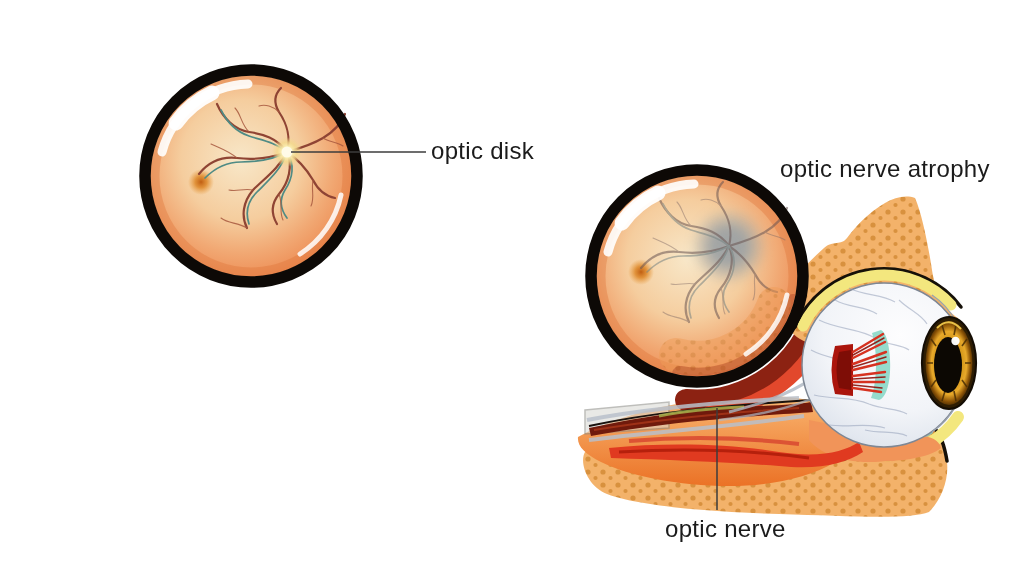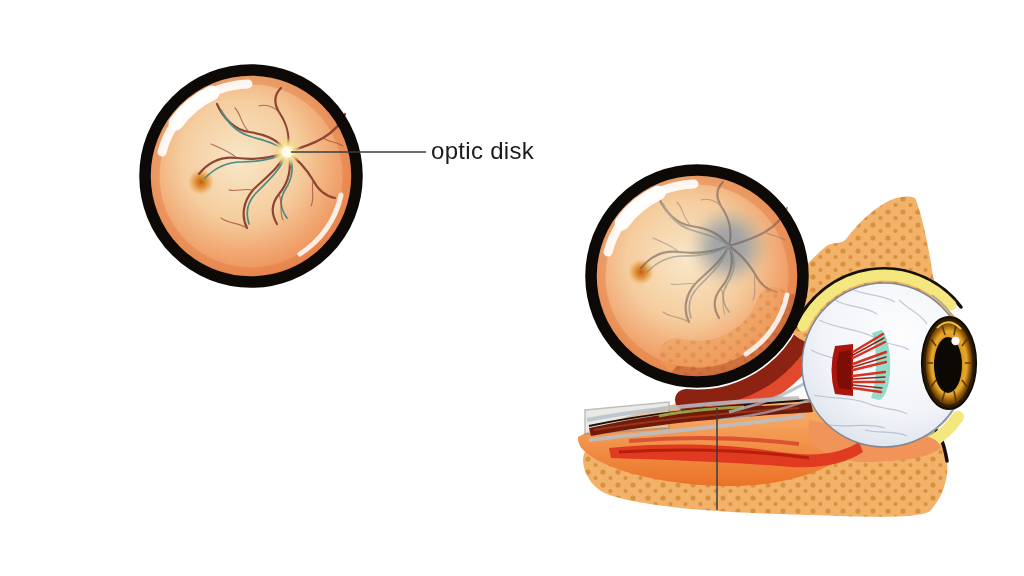--- a/index.html
+++ b/index.html
@@ -264,14 +264,16 @@
     <use href="#fundusGloss" x="668" y="276"></use>
   </g>
 
   <g stroke="#3D3D3D" stroke-width="1.5">
     <line x1="262" y1="152" x2="397" y2="152"></line>
     <line x1="688" y1="408" x2="688" y2="510"></line>
   </g>
 </svg>
 
 <div class="lbl" id="lbl-disk">optic disk</div>
+<div class="lbl" id="lbl-atrophy">optic nerve atrophy</div>
+<div class="lbl" id="lbl-nerve">optic nerve</div>
 
 </div>
 
 </body></html>

